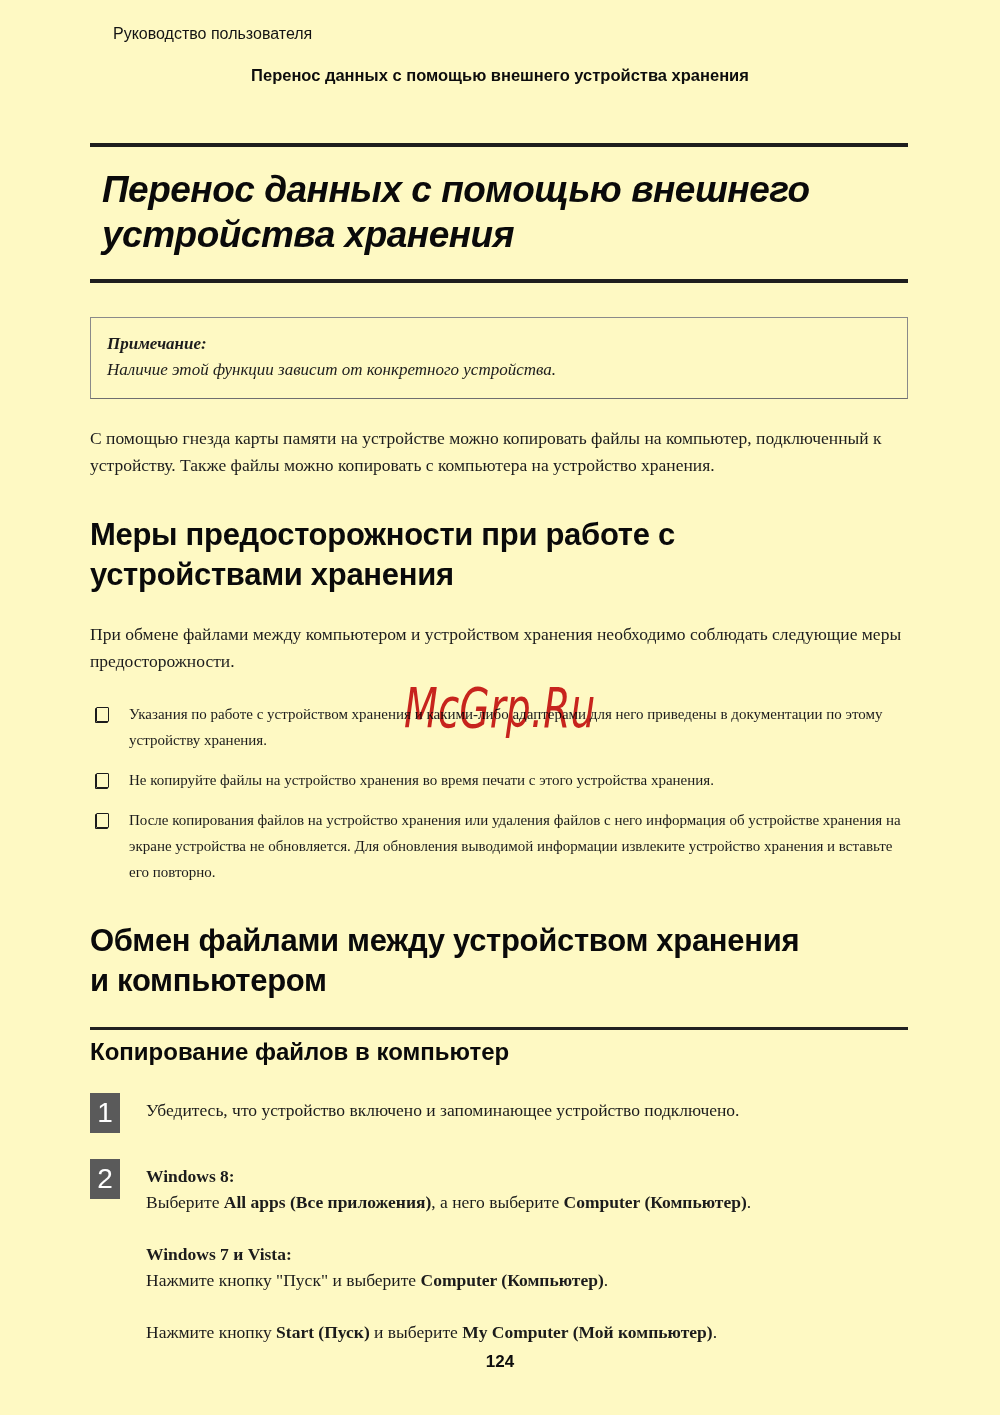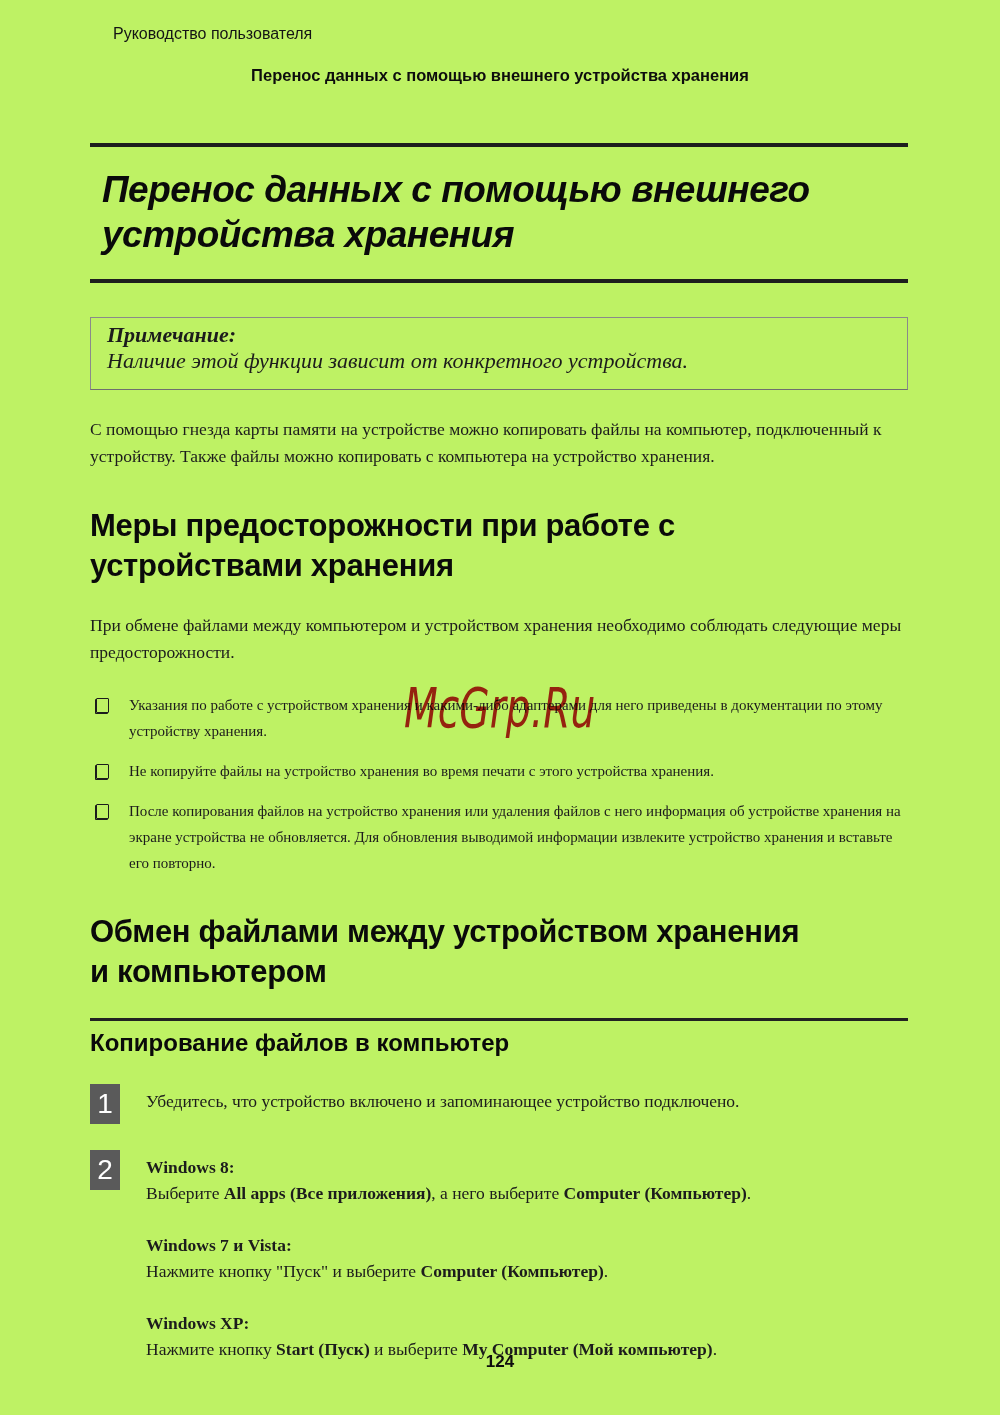--- a/index.html
+++ b/index.html
@@ -1,20 +1,20 @@
 <!DOCTYPE html>
 <html lang="ru"><head>
 <meta charset="utf-8">
 <style>
   html, body { margin: 0; padding: 0; background: #ffffff; }
   .page {
     position: relative;
     width: 1000px;
     height: 1415px;
-    background: #bef264;
+    background: #fef9c3;
     font-family: "Liberation Serif", serif;
     color: #1c1c1c;
     overflow: hidden;
   }
 
   
   .hdr-left {
     position: absolute;
     top: 25px; left: 113px;
     font-family: "Liberation Sans", sans-serif;
@@ -53,23 +53,23 @@
     color: #0a0a0a;
     white-space: pre-line;
     font-style: italic;
   }
 
   
   .note-box {
     margin-top: 34px;
     border: 1px solid #8a8a8a;
     border-bottom-color: #6f6f6f;
-    padding: 4px 16px 15px 16px;
+    padding: 13px 16px 15px 16px;
     font-style: italic;
-    font-size: 22px;
+    font-size: 17px;
     line-height: 26px;
   }
   .note-label { font-weight: bold; }
 
   .body-par {
     margin: 26px 0 0 0;
     font-size: 17.5px;
     line-height: 27px;
   }
 
@@ -241,21 +241,20 @@
           <div class="os-label">Windows 8:</div>
           <p class="step-par"><span>Выберите </span><b>All apps (Все приложения)</b><span>, а него выберите </span><b>Computer (Компьютер)</b><span>.</span></p>
         </div>
 
         <div class="os-block">
           <div class="os-label">Windows 7 и Vista:</div>
           <p class="step-par"><span>Нажмите кнопку "Пуск" и выберите </span><b>Computer (Компьютер)</b><span>.</span><b></b><span></span></p>
         </div>
 
         <div class="os-block">
-          <div class="os-label">Windows XP:</div>
           <p class="step-par"><span>Нажмите кнопку </span><b>Start (Пуск)</b><span> и выберите </span><b>My Computer (Мой компьютер)</b><span>.</span></p>
         </div>
 
       </div>
     </div>
 
   </div>
 
   <div class="watermark">McGrp.Ru</div>
 

